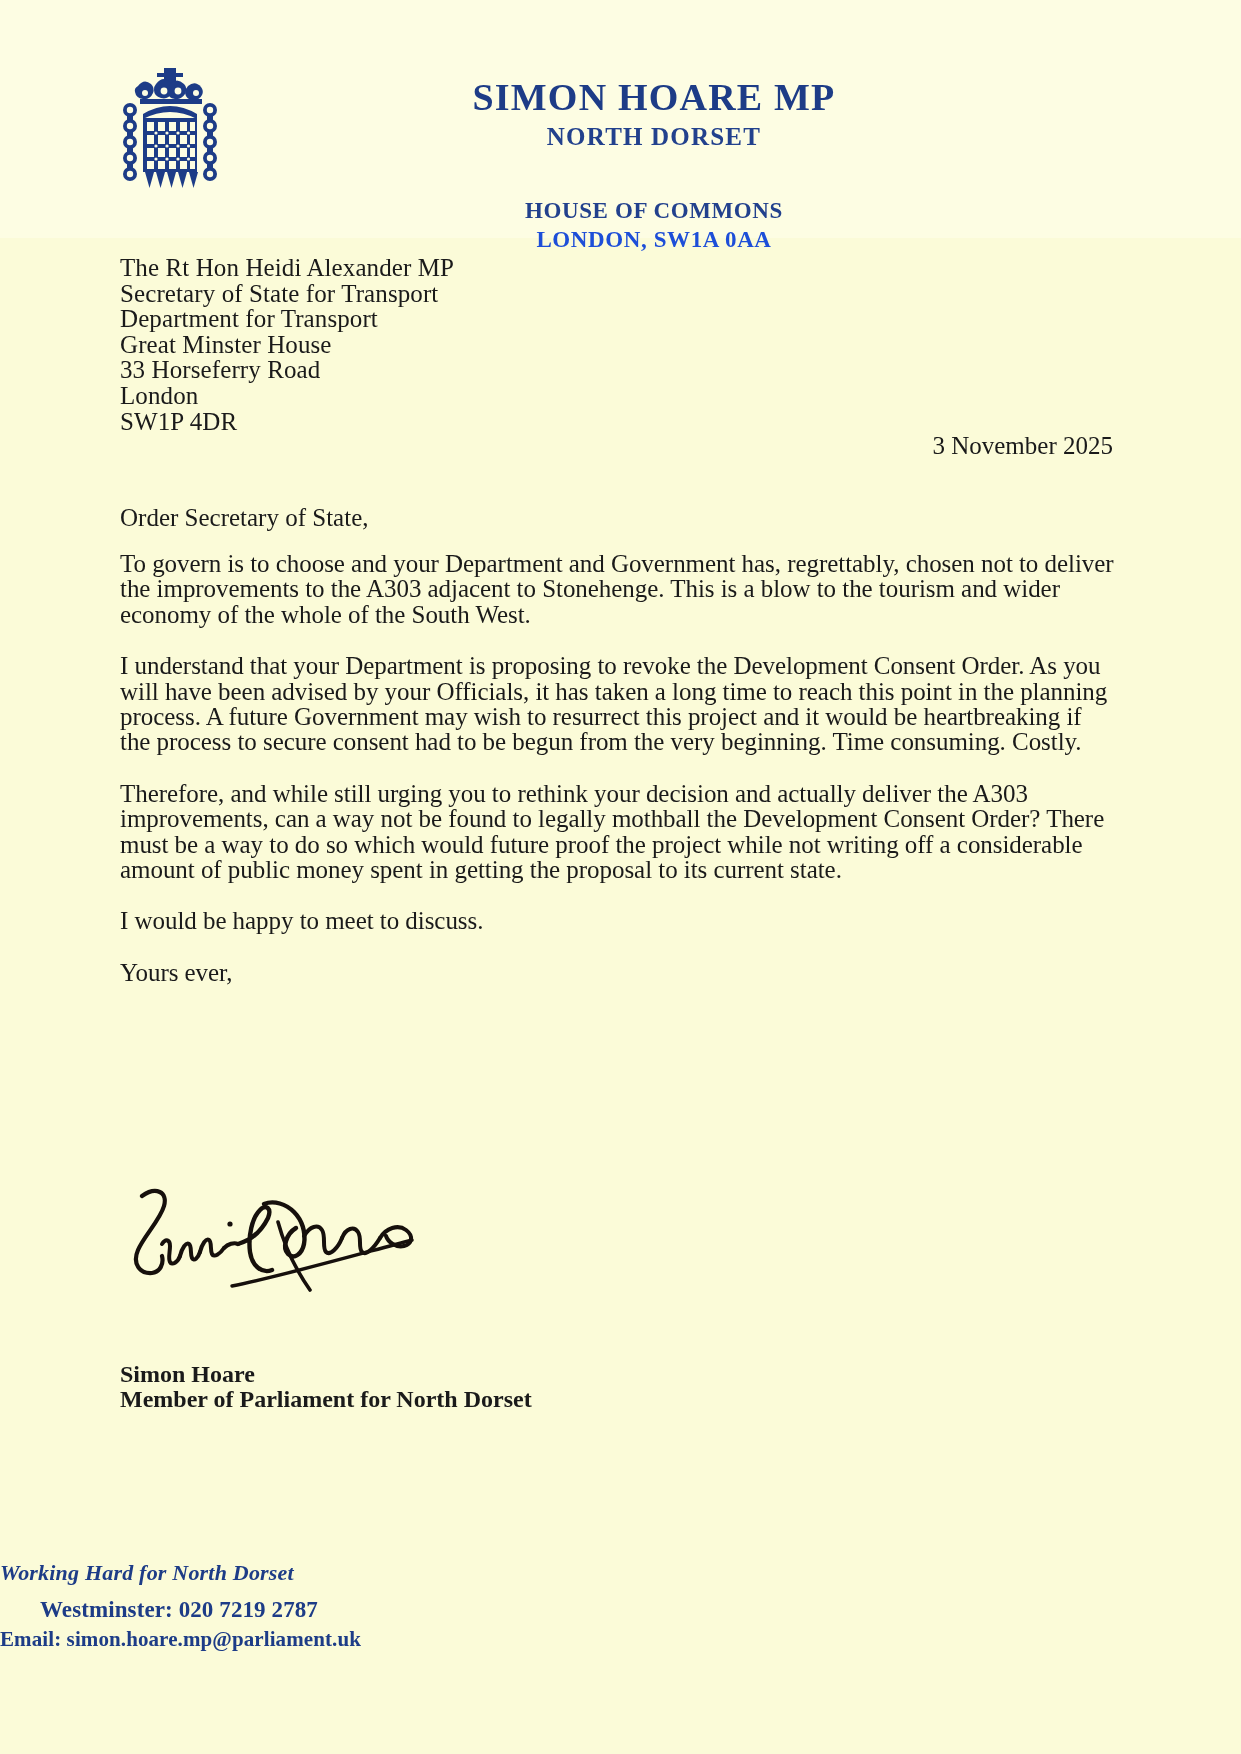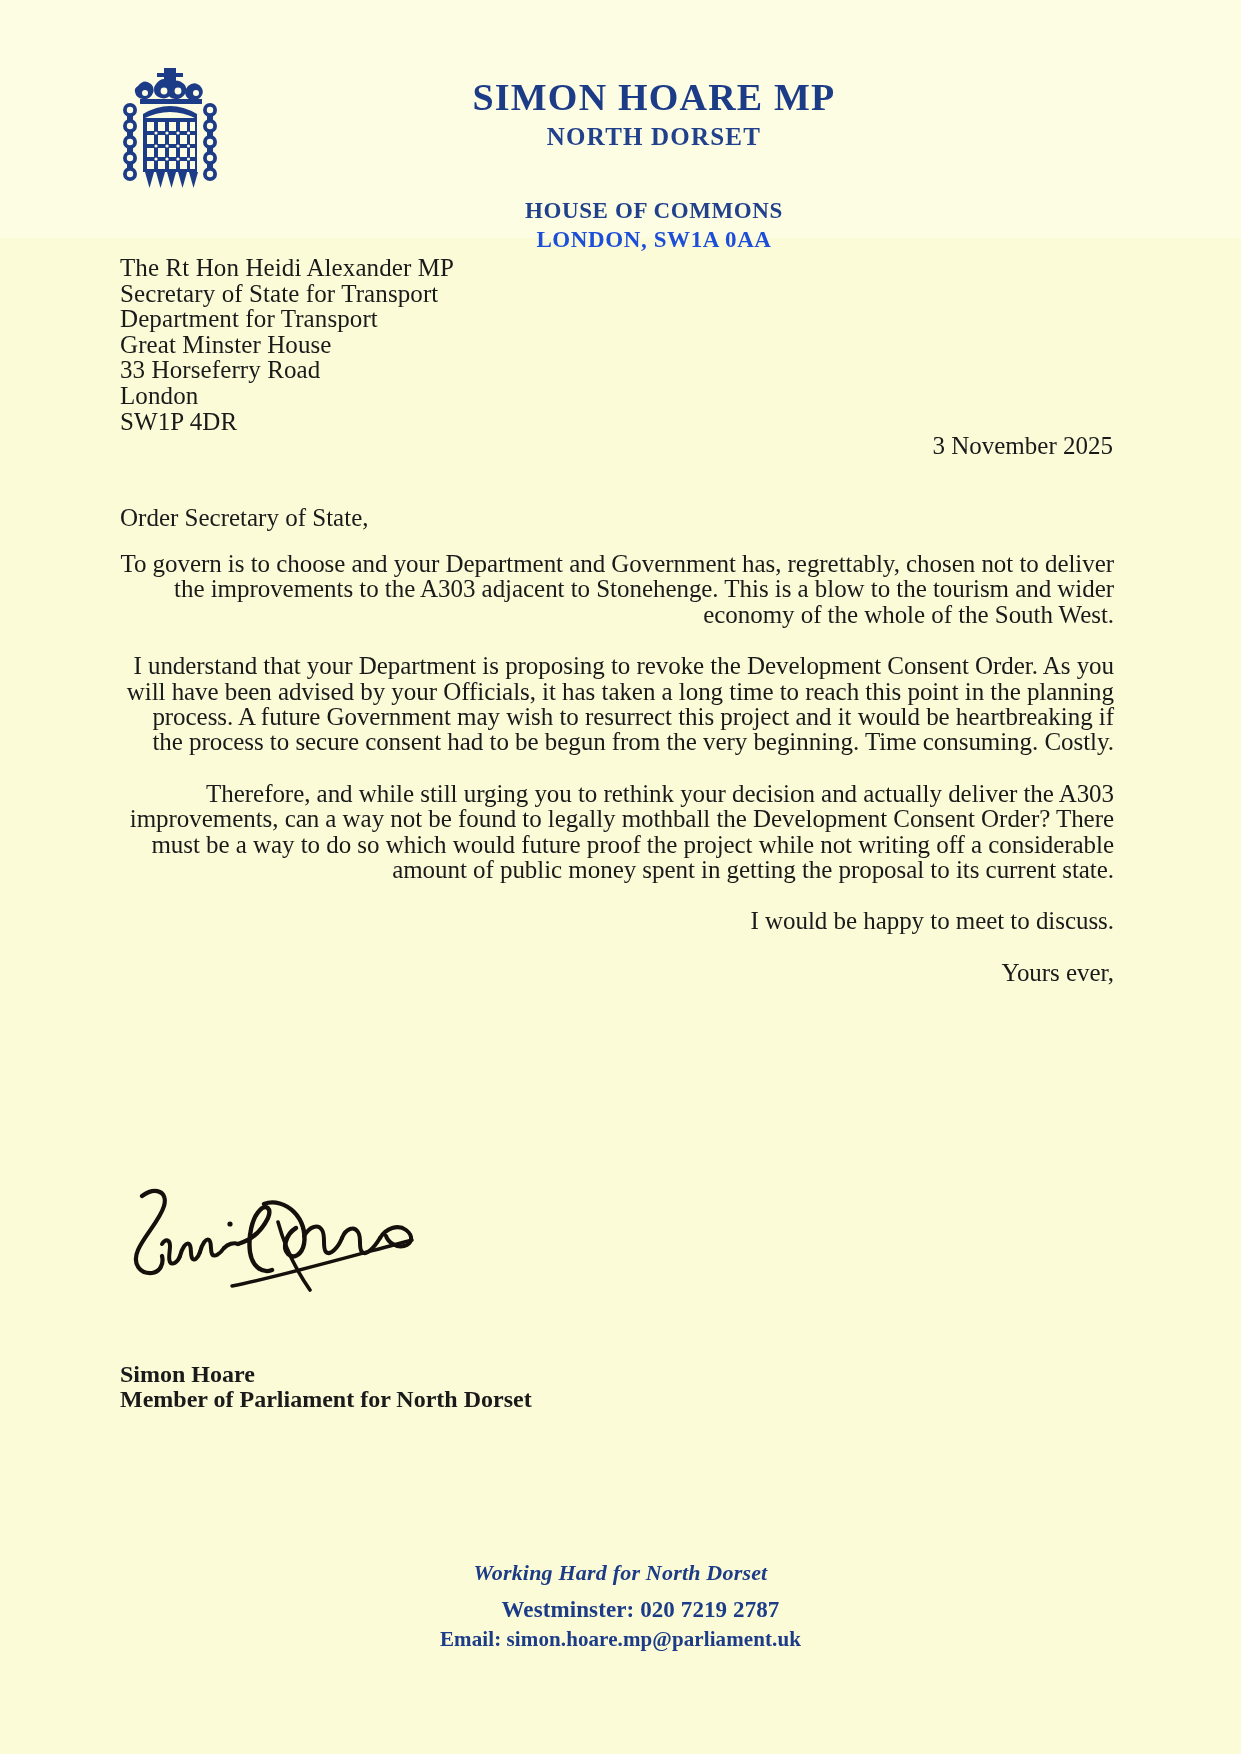--- a/index.html
+++ b/index.html
@@ -125,21 +125,21 @@
     position: absolute;
     left: 120px;
     top: 313px;
     width: 994px;
   }
   .para {
     font-size: 25px;
     line-height: 25.4px;
     letter-spacing: -0.05px;
     margin: 0 0 26px 0;
-    text-align: right;
+    text-align: left;
   }
 
   
   .signature {
     position: absolute;
     left: 112px;
     top: 940px;
     width: 320px;
     height: 120px;
   }
@@ -154,21 +154,21 @@
     font-weight: bold;
     white-space: pre-line;
   }
 
   
   .footer {
     position: absolute;
     left: 0;
     top: 1560px;
     width: 1241px;
-    text-align: center;
+    text-align: left;
     color: #1d3c87;
   }
   .footer-slogan {
     font-size: 22px;
     font-weight: bold;
     font-style: italic;
     letter-spacing: 0.2px;
     line-height: 1.2;
     margin-bottom: 9px;
   }

